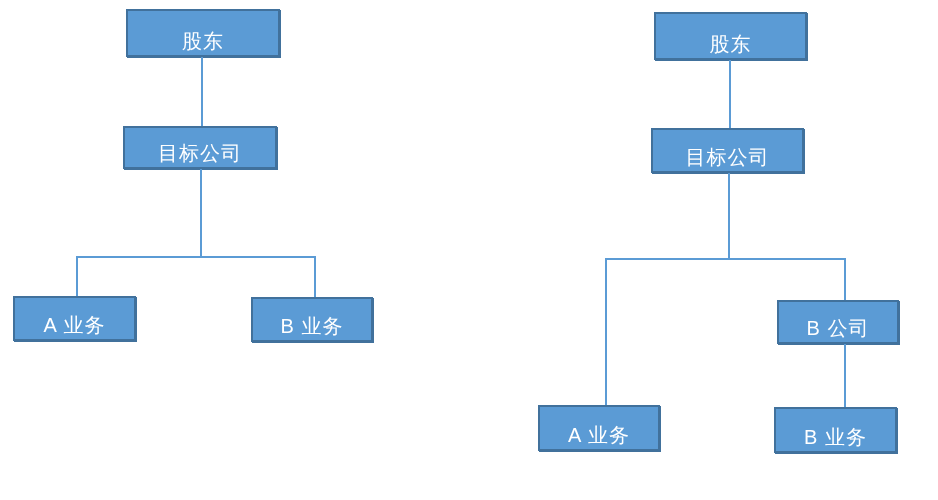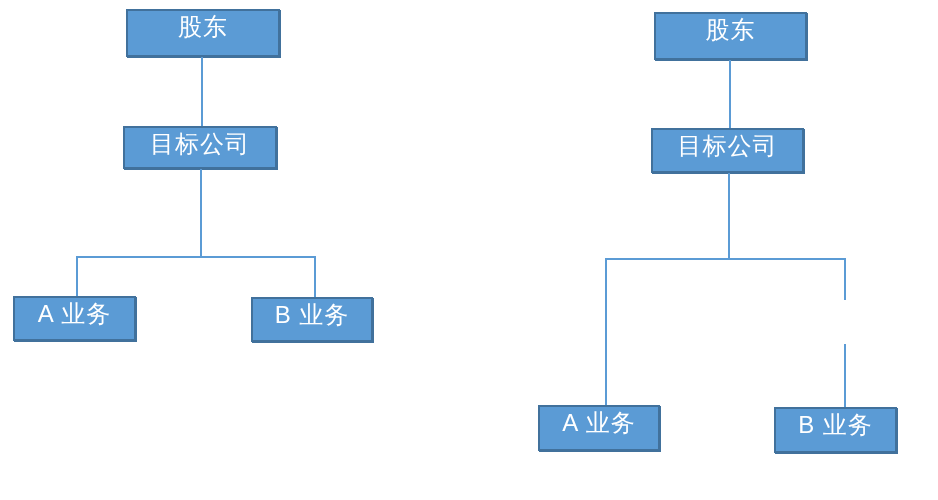--- a/index.html
+++ b/index.html
@@ -13,22 +13,22 @@
     width: 938px; height: 500px;
     background: var(--page-bg, #ffffff);
     overflow: hidden;
   }
   .node {
     position: absolute;
     background: var(--box-fill, #5b9bd5);
     border: 2px solid var(--box-border, #41719c);
     box-shadow: 1px 1px 0 var(--box-border, #41719c);
     color: var(--box-text, #ffffff);
-    display: flex; align-items: flex-start; justify-content: center;
-    font-size: 24px;
+    display: flex; align-items: flex-end; justify-content: center;
+    font-size: 20px;
     letter-spacing: 1px;
     white-space: nowrap;
   }
   .connector {
     position: absolute;
     background: var(--connector, #5b9bd5);
   }
 </style>
 </head>
 <body>
@@ -53,20 +53,23 @@
   <div class="connector" style="left: 77px; top: 256px; width: 239px; height: 2px;"></div>
   <div class="connector" style="left: 76px; top: 256px; width: 2px; height: 40px;"></div>
   <div class="connector" style="left: 314px; top: 256px; width: 2px; height: 41px;"></div>
 
   <div class="node" style="left: 654px; top: 12px; width: 153px; height: 48px;">
     <span>股东</span>
   </div>
   <div class="node" style="left: 651px; top: 128px; width: 153px; height: 45px;">
     <span>目标公司</span>
   </div>
+  <div class="node" style="left: 777px; top: 300px; width: 122px; height: 44px;">
+    <span>B 公司</span>
+  </div>
   <div class="node" style="left: 538px; top: 405px; width: 122px; height: 46px;">
     <span>A 业务</span>
   </div>
   <div class="node" style="left: 774px; top: 407px; width: 123px; height: 46px;">
     <span>B 业务</span>
   </div>
 
   <div class="connector" style="left: 729px; top: 60px; width: 2px; height: 68px;"></div>
   <div class="connector" style="left: 728px; top: 173px; width: 2px; height: 87px;"></div>
   <div class="connector" style="left: 606px; top: 258px; width: 240px; height: 2px;"></div>

